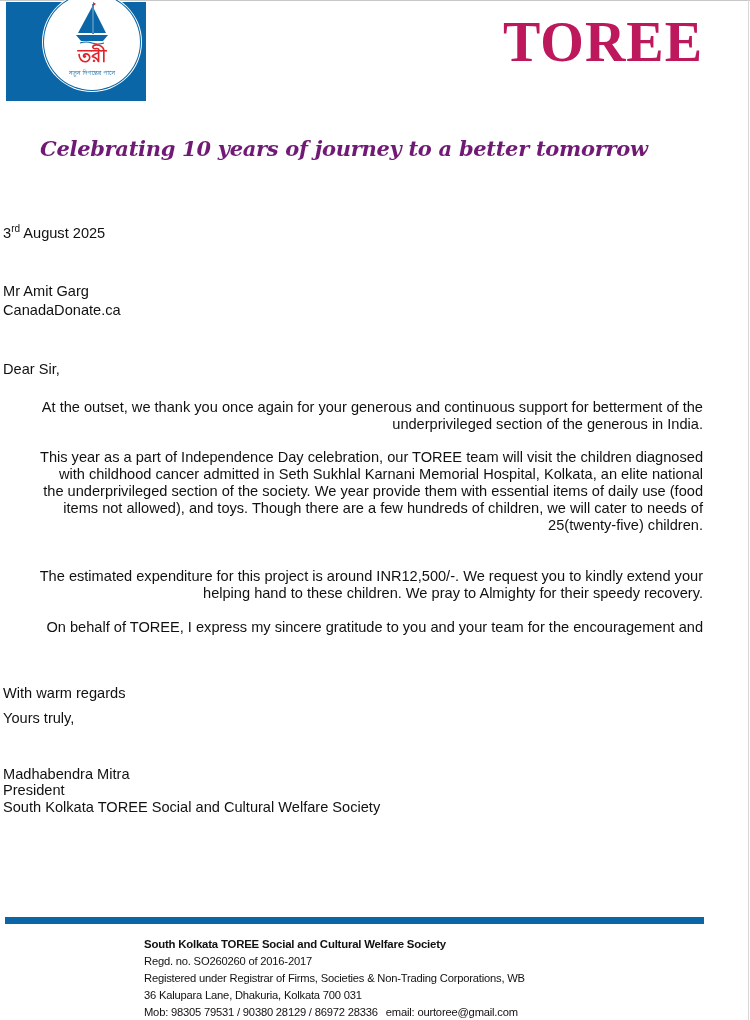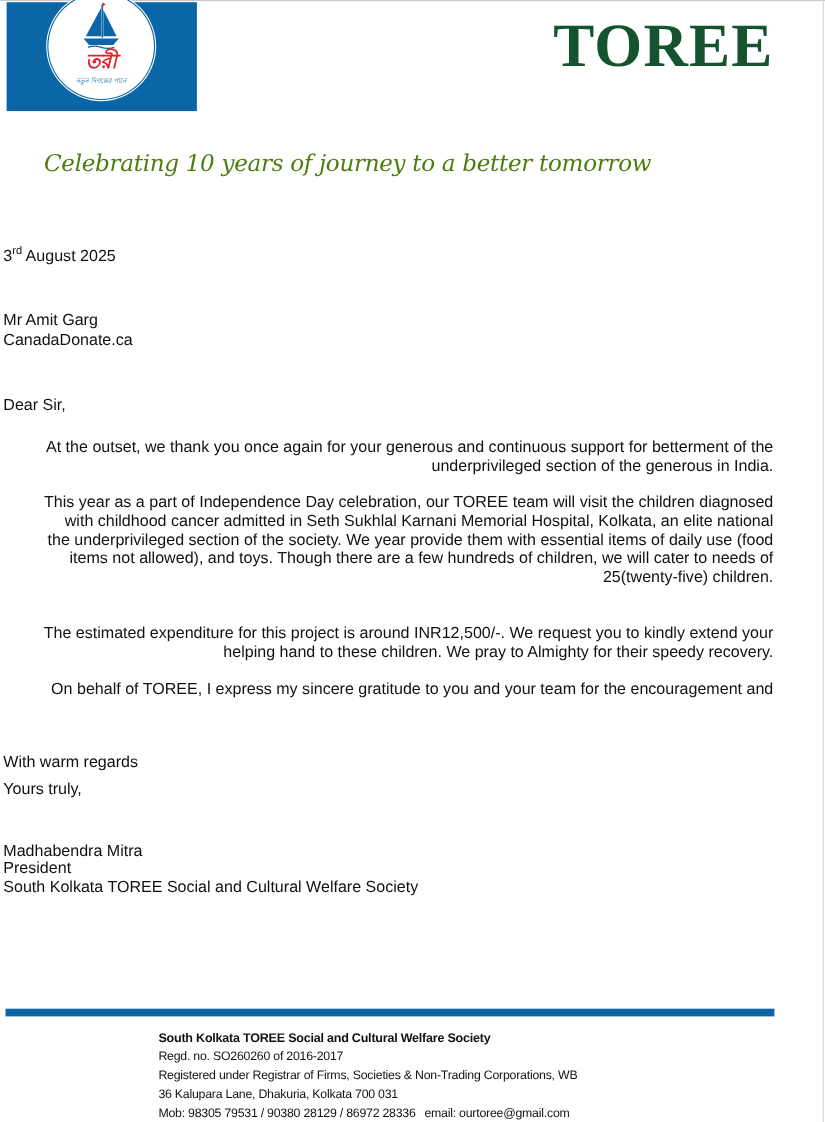--- a/index.html
+++ b/index.html
@@ -9,23 +9,22 @@
     font-family: "Liberation Sans", sans-serif;
     color: #111;
   }
   .page-border-top {
     position: absolute; left: 0; top: 0; width: 750px; height: 1px; background: #c8c8c8;
   }
   .page-border-right {
     position: absolute; right: 1px; top: 0; width: 1px; height: 1020px; background: #d8d8d8;
   }
   .logo-box {
-    position: absolute; left: 6px; top: 2px; width: 173px; height: 99px;
+    position: absolute; left: 6px; top: 2px; width: 140px; height: 99px;
     background: #0a66a6;
-    font-style: italic;
   }
   .logo-circle {
     position: absolute; left: 40px; top: 0px; width: 92px; height: 92px;
     margin-top: -6px;
     border-radius: 50%; background: #fff;
     box-shadow: 0 0 0 2px #fff, 0 0 0 3px #0a66a6, 0 0 0 4px #fff;
   }
   .logo-circle svg { position: absolute; left: 0; top: 0; }
   .logo-bengali {
     position: absolute; left: 0; width: 92px; text-align: center;
@@ -33,26 +32,26 @@
     font-family: "DejaVu Sans", sans-serif;
   }
   .logo-tagline {
     position: absolute; left: 0; width: 92px; text-align: center;
     color: #0a66a6; font-size: 6px; top: 72px;
     font-family: "DejaVu Sans", sans-serif;
   }
   .brand-title {
     position: absolute; left: 503px; top: 12px;
     font-family: "Liberation Serif", serif; font-weight: bold;
-    font-size: 56px; color: #14532d; letter-spacing: 1px; line-height: 60px;
+    font-size: 56px; color: #be185d; letter-spacing: 1px; line-height: 60px;
   }
   .tagline {
     position: absolute; left: 40px; top: 136px;
-    font-family: "DejaVu Serif", serif; font-style: italic; font-weight: normal;
-    color: #4d7c0f; font-size: 21px; letter-spacing: -0.3px;
+    font-family: "DejaVu Serif", serif; font-style: italic; font-weight: bold;
+    color: #701a75; font-size: 21px; letter-spacing: -0.3px;
   }
   .text {
     position: absolute; left: 3px; font-size: 14.6px; line-height: 17px;
     white-space: nowrap;
   }
   .para {
     position: absolute; left: 3px; width: 700px; font-size: 14.6px; line-height: 17px; text-align: right;
   }
   .para .line { display: block; white-space: nowrap; }
   sup { font-size: 10px; line-height: 0; vertical-align: 6px; }

